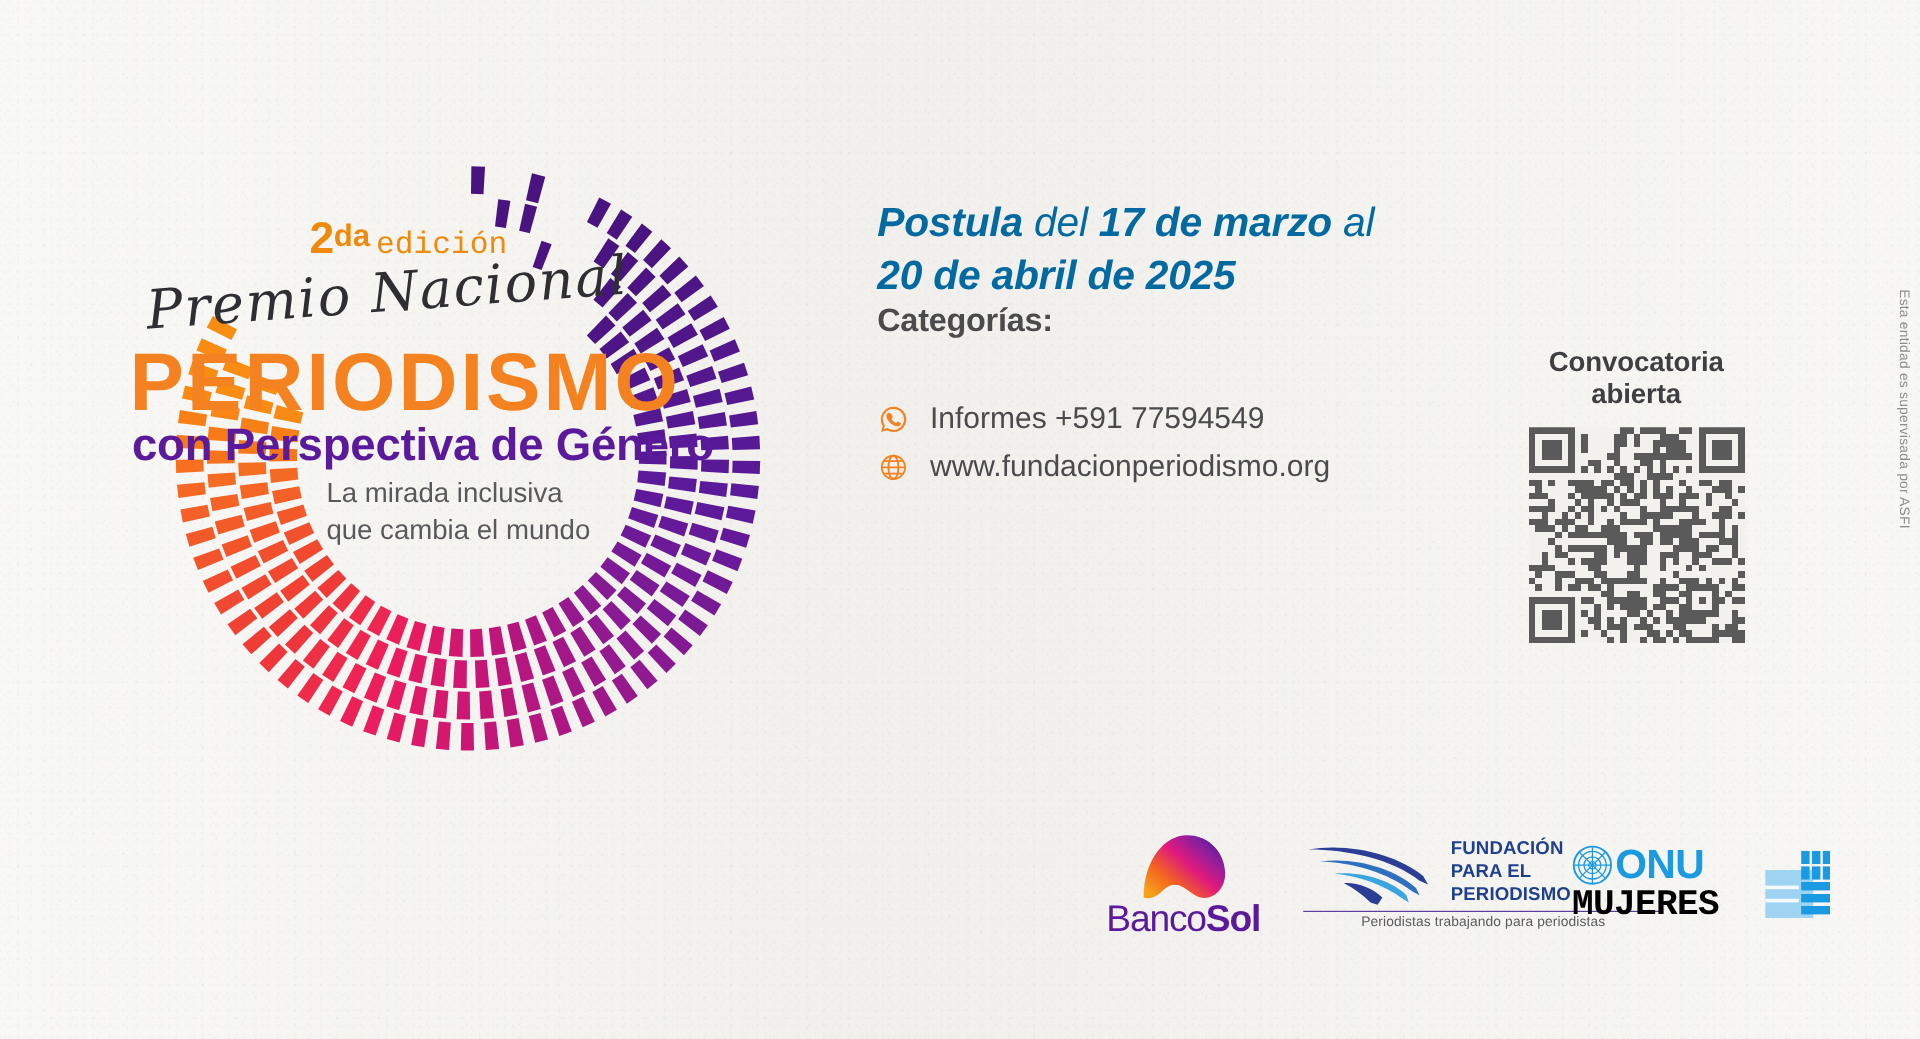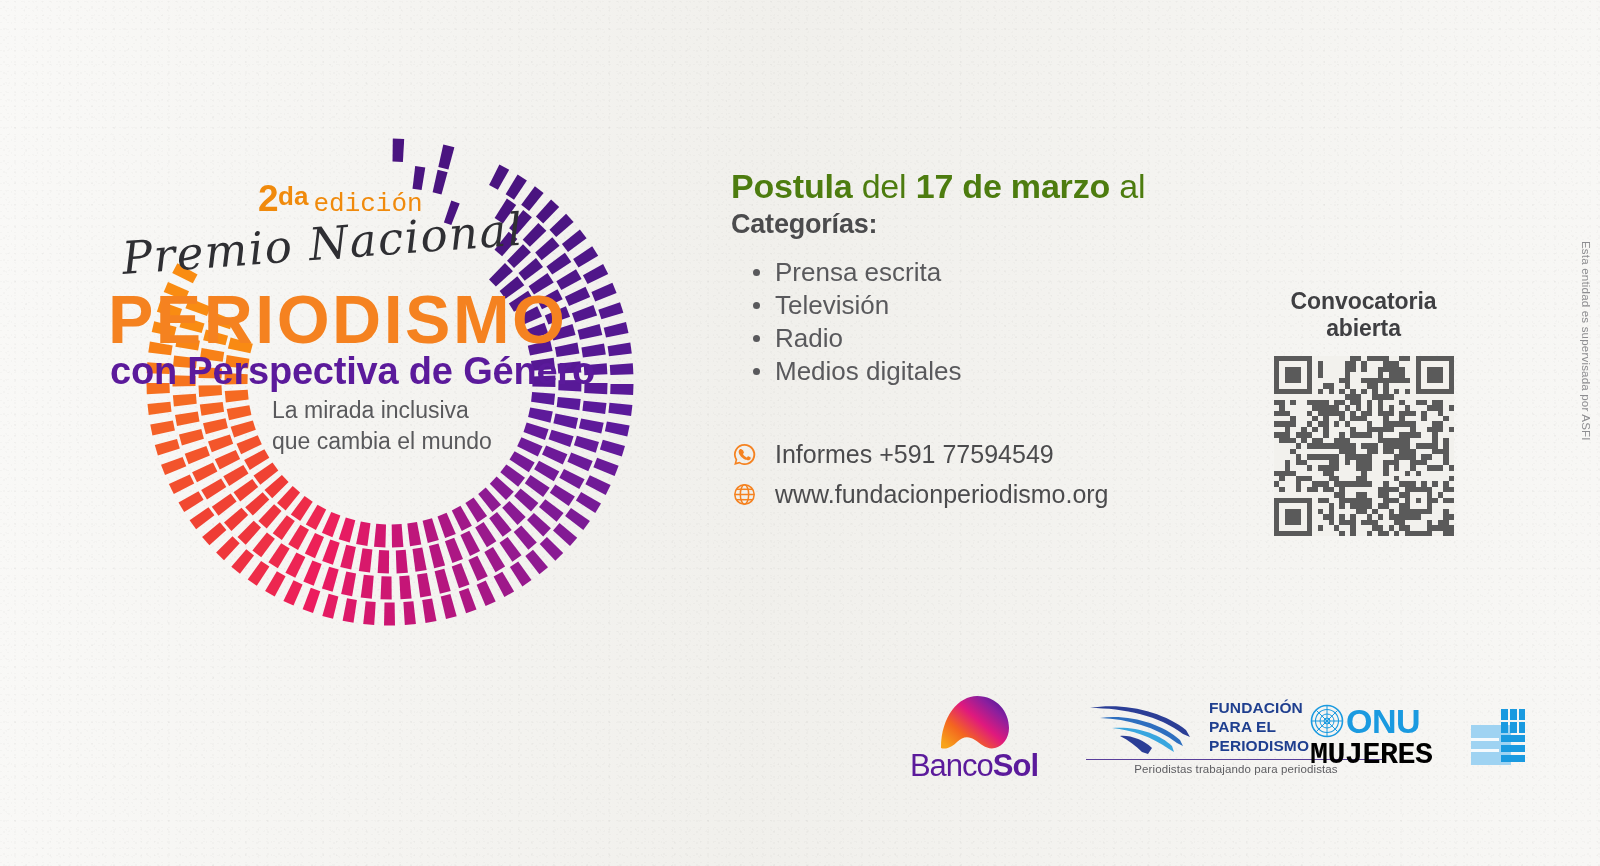--- a/index.html
+++ b/index.html
@@ -58,22 +58,22 @@
   }
   #tagline{
     position:absolute;left:272px;top:395px;
     font-size:23px;font-weight:400;color:#59595c;
     line-height:1.33;white-space:nowrap;
   }
 
   
   #copy-block{position:absolute;left:731px;top:165px;width:560px;}
   #deadline{
-    font-size:34px;color:#4d7c0f;line-height:1.28;
-    letter-spacing:-.2px;font-weight:400;
+    font-size:34px;color:#0369a1;line-height:1.28;
+    letter-spacing:-.2px;font-weight:400;font-style:italic;
   }
   #deadline b{font-weight:bold;}
   #categories-heading{
     font-size:27px;font-weight:bold;color:#4b4b4d;
     letter-spacing:-.2px;
   }
   #categories-list{
     list-style:none;margin:16px 0 0 0;padding:0 0 0 22px;
   }
   #categories-list li{
@@ -102,21 +102,21 @@
   #asfi-note{
     position:absolute;right:8px;top:241px;
     font-size:11.5px;color:#8d8d90;letter-spacing:.2px;
     writing-mode:vertical-rl;
     white-space:nowrap;
   }
 
   
   #footer-logos{position:absolute;left:890px;top:688px;width:640px;height:110px;}
   .logo{position:absolute;}
-  #logo-bancosol{left:4px;top:6px;width:160px;}
+  #logo-bancosol{left:16px;top:6px;width:160px;}
   #bancosol-mark{width:78px;height:56px;display:block;margin:0 auto;}
   #bancosol-word{
     font-size:31px;font-weight:400;color:#5b1a9b;letter-spacing:-1px;
     text-align:center;margin-top:-2px;white-space:nowrap;
   }
   #bancosol-word b{font-weight:bold;}
 
   #logo-fundacion{left:196px;top:8px;width:300px;}
   #fundacion-row{display:flex;align-items:flex-end;}
   #fundacion-swoosh{width:115px;height:60px;flex:0 0 115px;}
@@ -366,30 +366,25 @@
   <div id="tagline">
     <div>La mirada inclusiva</div>
     <div>que cambia el mundo</div>
   </div>
 </div>
 
 <div id="copy-block">
 
   <div id="deadline">
     <b>Postula</b><span> del </span><b>17 de marzo</b><span> al</span><br>
+    <b>20 de abril de 2025</b>
   </div>
 
   <div id="categories-heading">Categorías:</div>
 
-  <ul id="categories-list">
-    <li>Prensa escrita</li>
-    <li>Televisión</li>
-    <li>Radio</li>
-    <li>Medios digitales</li>
-  </ul>
 
   <div id="contacts">
 
     <div class="contact-row">
       <span class="contact-icon">
         <svg viewBox="0 0 24 24" width="25" height="25">
           <path d="M12 1.9A10.1 10.1 0 0 0 3.4 17.2L2.1 22l5-1.3A10.1 10.1 0 1 0 12 1.9zm0 1.7a8.4 8.4 0 1 1-4.4 15.5l-.3-.2-3 .8.8-2.9-.2-.3A8.4 8.4 0 0 1 12 3.6z" fill="#f58220"></path>
           <path d="M9.3 7.1c-.2-.4-.4-.4-.6-.4h-.5c-.2 0-.5.1-.8.4-.3.3-1 1-1 2.4s1.1 2.8 1.2 3c.1.2 2 3.2 4.9 4.3 2.4.9 2.9.7 3.4.7.5-.1 1.6-.7 1.9-1.3.2-.7.2-1.2.2-1.3-.1-.1-.3-.2-.5-.3l-1.8-.9c-.3-.1-.5-.2-.6.1l-.6.9c-.1.2-.3.2-.5.1-.2-.1-1-.4-2-1.3-.7-.7-1.2-1.5-1.4-1.7-.1-.3 0-.4.1-.5l.4-.5.3-.5c.1-.2 0-.3 0-.5l-.8-1.9z" fill="#f58220"></path>
         </svg>
       </span>

